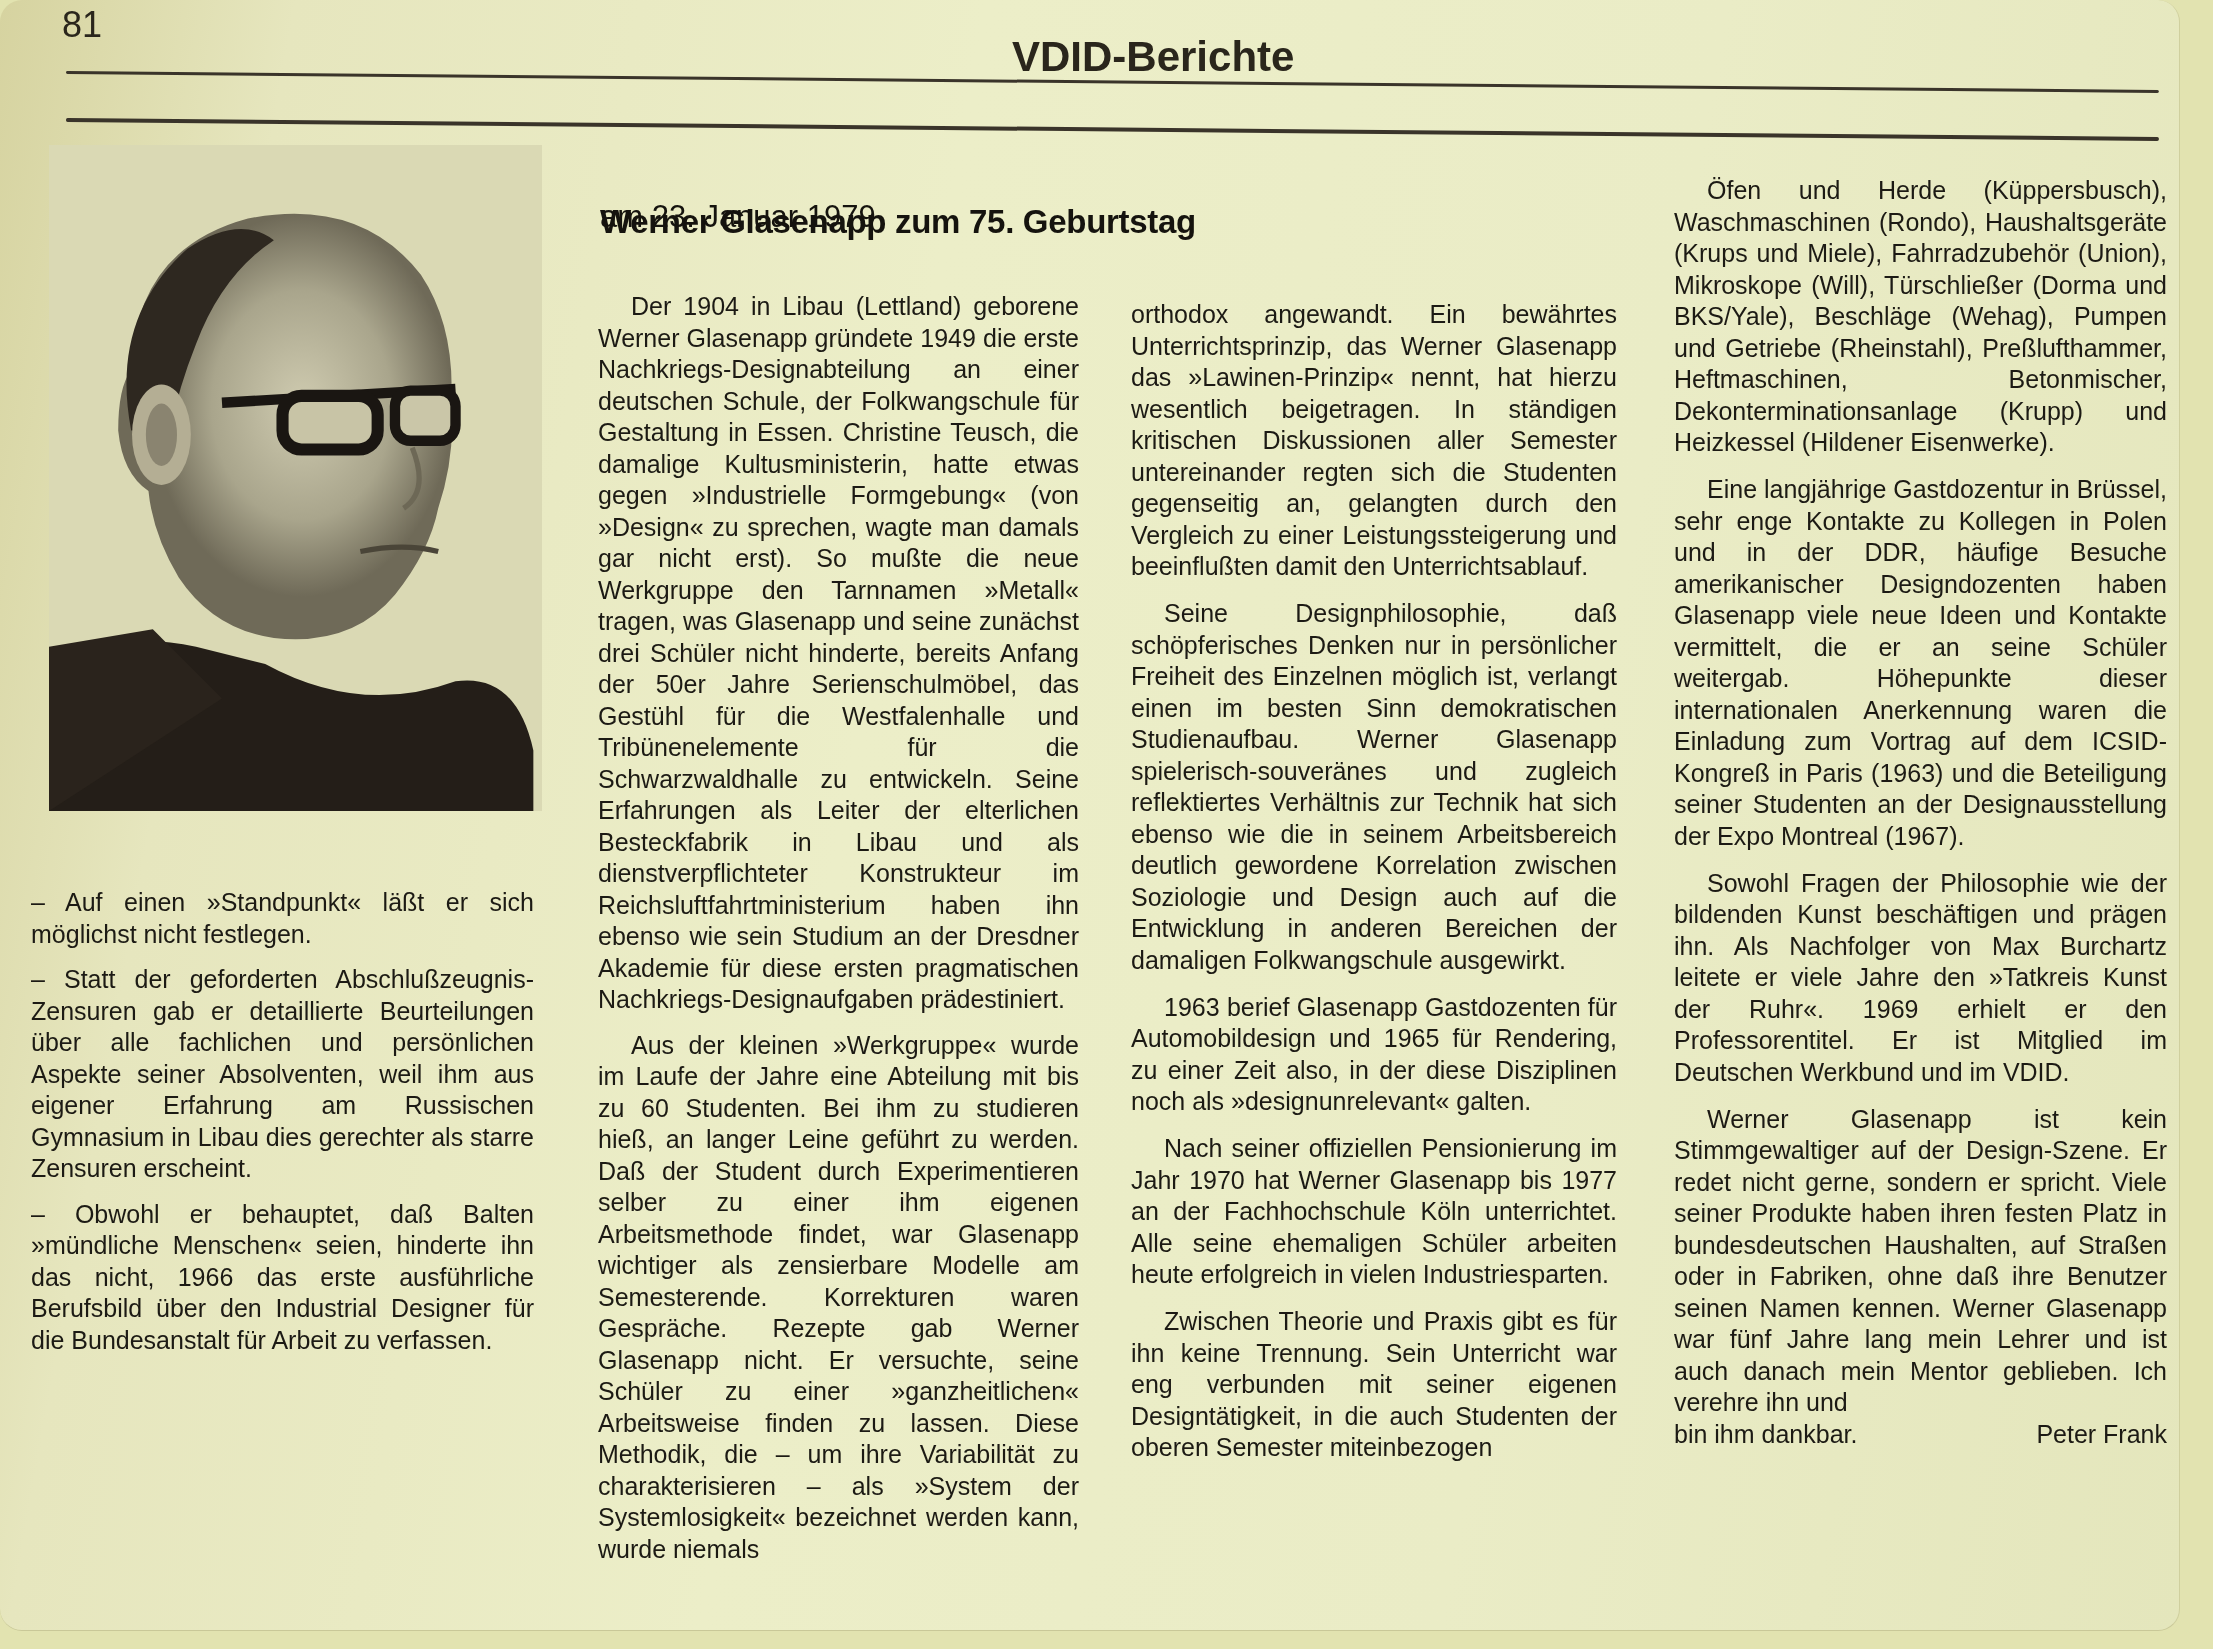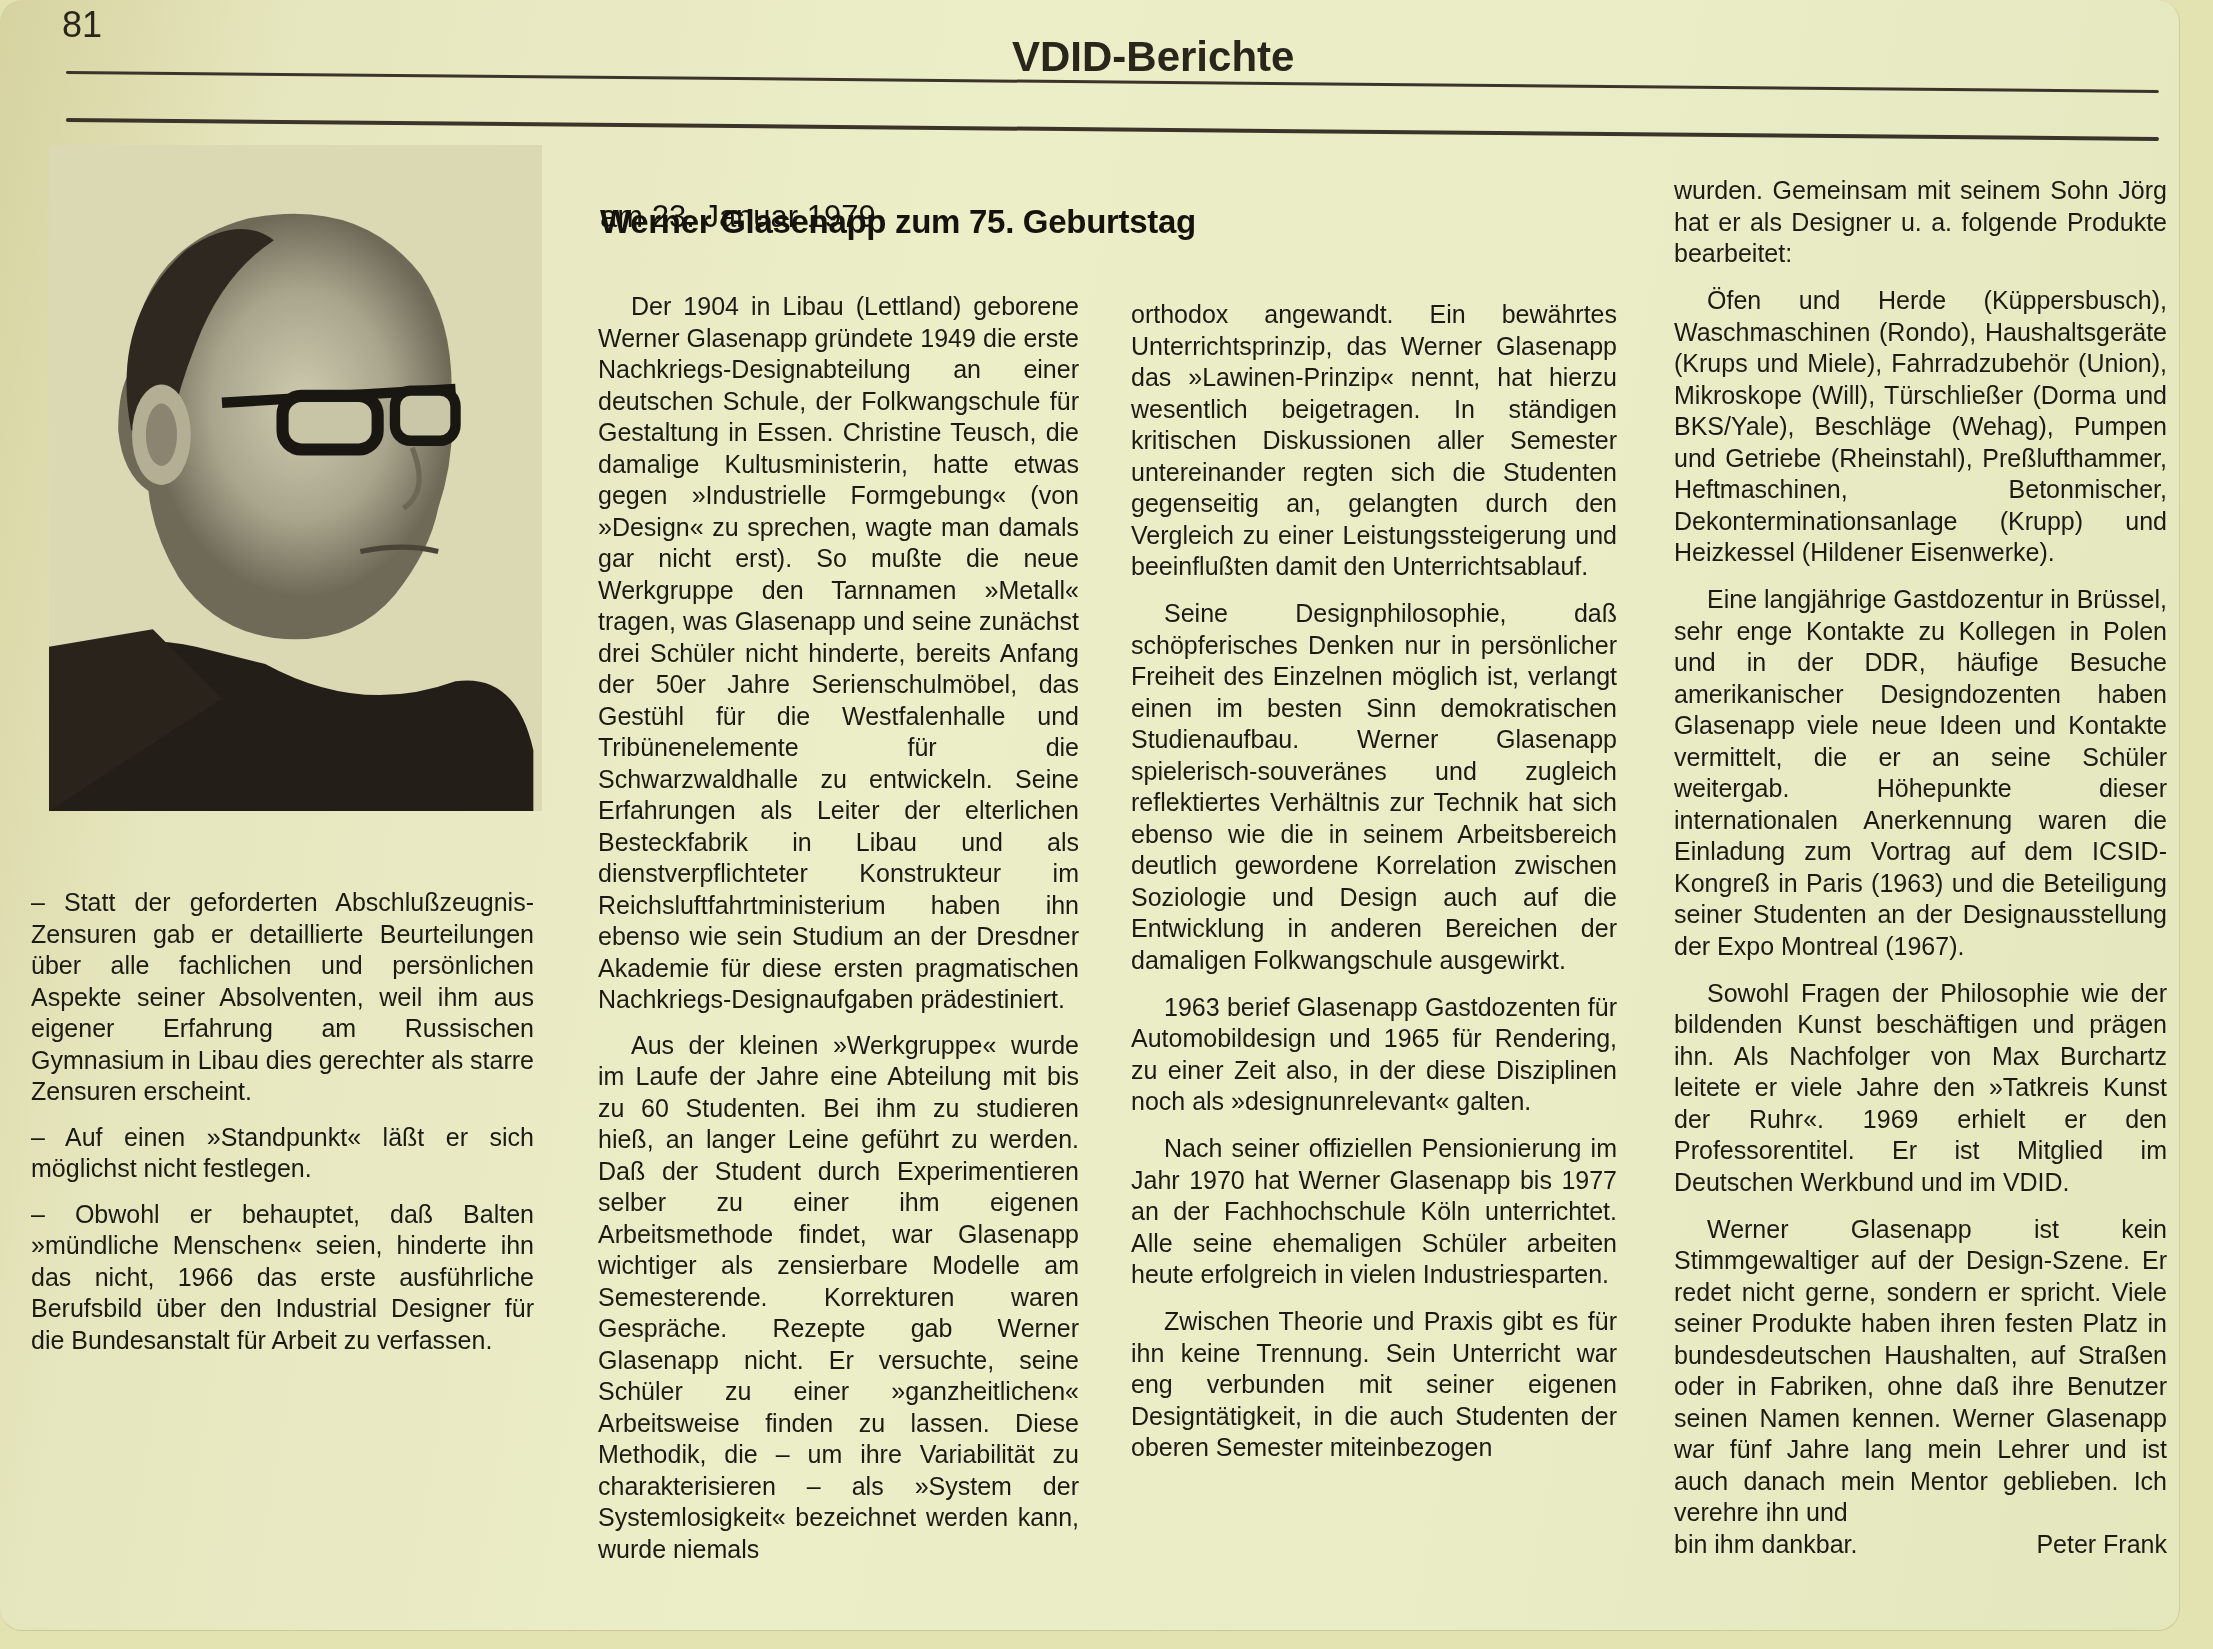--- a/index.html
+++ b/index.html
@@ -134,40 +134,39 @@
 
       <path d="M420 350 Q440 400 410 420" stroke="#6d6856" stroke-width="6" fill="none"></path>
       <path d="M360 470 Q410 460 450 470" stroke="#4a4538" stroke-width="6" fill="none"></path>
     </svg>
   </div>
 
   <div class="headline">Werner Glasenapp zum 75. Geburtstag</div>
   <div class="subheadline">am 23. Januar 1979</div>
 
   <div class="col col1">
+    <p class="noindent">– Auf einen »Standpunkt« läßt er sich möglichst nicht festlegen.</p>
     <p class="noindent">– Statt der geforderten Abschlußzeugnis-Zensuren gab er detaillierte Beurteilungen über alle fachlichen und persönlichen Aspekte seiner Absolventen, weil ihm aus eigener Erfahrung am Russischen Gymnasium in Libau dies gerechter als starre Zensuren erscheint.</p>
-    <p class="noindent">– Auf einen »Standpunkt« läßt er sich möglichst nicht festlegen.</p>
     <p class="noindent">– Obwohl er behauptet, daß Balten »mündliche Menschen« seien, hinderte ihn das nicht, 1966 das erste ausführliche Berufsbild über den Industrial Designer für die Bundesanstalt für Arbeit zu verfassen.</p>
   </div>
 
   <div class="col col2">
     <p>Der 1904 in Libau (Lettland) geborene Werner Glasenapp gründete 1949 die erste Nachkriegs-Designabteilung an einer deutschen Schule, der Folkwangschule für Gestaltung in Essen. Christine Teusch, die damalige Kultusministerin, hatte etwas gegen »Industrielle Formgebung« (von »Design« zu sprechen, wagte man damals gar nicht erst). So mußte die neue Werkgruppe den Tarnnamen »Metall« tragen, was Glasenapp und seine zunächst drei Schüler nicht hinderte, bereits Anfang der 50er Jahre Serienschulmöbel, das Gestühl für die Westfalenhalle und Tribünenelemente für die Schwarzwaldhalle zu entwickeln. Seine Erfahrungen als Leiter der elterlichen Besteckfabrik in Libau und als dienstverpflichteter Konstrukteur im Reichsluftfahrtministerium haben ihn ebenso wie sein Studium an der Dresdner Akademie für diese ersten pragmatischen Nachkriegs-Designaufgaben prädestiniert.</p>
     <p>Aus der kleinen »Werkgruppe« wurde im Laufe der Jahre eine Abteilung mit bis zu 60 Studenten. Bei ihm zu studieren hieß, an langer Leine geführt zu werden. Daß der Student durch Experimentieren selber zu einer ihm eigenen Arbeitsmethode findet, war Glasenapp wichtiger als zensierbare Modelle am Semesterende. Korrekturen waren Gespräche. Rezepte gab Werner Glasenapp nicht. Er versuchte, seine Schüler zu einer »ganzheitlichen« Arbeitsweise finden zu lassen. Diese Methodik, die – um ihre Variabilität zu charakterisieren – als »System der Systemlosigkeit« bezeichnet werden kann, wurde niemals</p>
   </div>
 
   <div class="col col3">
     <p class="noindent">orthodox angewandt. Ein bewährtes Unterrichtsprinzip, das Werner Glasenapp das »Lawinen-Prinzip« nennt, hat hierzu wesentlich beigetragen. In ständigen kritischen Diskussionen aller Semester untereinander regten sich die Studenten gegenseitig an, gelangten durch den Vergleich zu einer Leistungssteigerung und beeinflußten damit den Unterrichtsablauf.</p>
     <p>Seine Designphilosophie, daß schöpferisches Denken nur in persönlicher Freiheit des Einzelnen möglich ist, verlangt einen im besten Sinn demokratischen Studienaufbau. Werner Glasenapp spielerisch-souveränes und zugleich reflektiertes Verhältnis zur Technik hat sich ebenso wie die in seinem Arbeitsbereich deutlich gewordene Korrelation zwischen Soziologie und Design auch auf die Entwicklung in anderen Bereichen der damaligen Folkwangschule ausgewirkt.</p>
     <p>1963 berief Glasenapp Gastdozenten für Automobildesign und 1965 für Rendering, zu einer Zeit also, in der diese Disziplinen noch als »designunrelevant« galten.</p>
     <p>Nach seiner offiziellen Pensionierung im Jahr 1970 hat Werner Glasenapp bis 1977 an der Fachhochschule Köln unterrichtet. Alle seine ehemaligen Schüler arbeiten heute erfolgreich in vielen Industriesparten.</p>
     <p>Zwischen Theorie und Praxis gibt es für ihn keine Trennung. Sein Unterricht war eng verbunden mit seiner eigenen Designtätigkeit, in die auch Studenten der oberen Semester miteinbezogen</p>
   </div>
 
   <div class="col col4">
-    <p class="noindent">wurden. Gemeinsam mit seinem Sohn Jörg hat er als Designer u. a. folgende Produkte bearbeitet:</p>
     <p>Öfen und Herde (Küppersbusch), Waschmaschinen (Rondo), Haushaltsgeräte (Krups und Miele), Fahrradzubehör (Union), Mikroskope (Will), Türschließer (Dorma und BKS/Yale), Beschläge (Wehag), Pumpen und Getriebe (Rheinstahl), Preßlufthammer, Heftmaschinen, Betonmischer, Dekonterminationsanlage (Krupp) und Heizkessel (Hildener Eisenwerke).</p>
     <p>Eine langjährige Gastdozentur in Brüssel, sehr enge Kontakte zu Kollegen in Polen und in der DDR, häufige Besuche amerikanischer Designdozenten haben Glasenapp viele neue Ideen und Kontakte vermittelt, die er an seine Schüler weitergab. Höhepunkte dieser internationalen Anerkennung waren die Einladung zum Vortrag auf dem ICSID-Kongreß in Paris (1963) und die Beteiligung seiner Studenten an der Designausstellung der Expo Montreal (1967).</p>
     <p>Sowohl Fragen der Philosophie wie der bildenden Kunst beschäftigen und prägen ihn. Als Nachfolger von Max Burchartz leitete er viele Jahre den »Tatkreis Kunst der Ruhr«. 1969 erhielt er den Professorentitel. Er ist Mitglied im Deutschen Werkbund und im VDID.</p>
     <p style="margin-bottom:0">Werner Glasenapp ist kein Stimmgewaltiger auf der Design-Szene. Er redet nicht gerne, sondern er spricht. Viele seiner Produkte haben ihren festen Platz in bundesdeutschen Haushalten, auf Straßen oder in Fabriken, ohne daß ihre Benutzer seinen Namen kennen. Werner Glasenapp war fünf Jahre lang mein Lehrer und ist auch danach mein Mentor geblieben. Ich verehre ihn und</p>
     <div class="signature-line">
       <span>bin ihm dankbar.</span>
       <span>Peter Frank</span>
     </div>
   </div>
 

